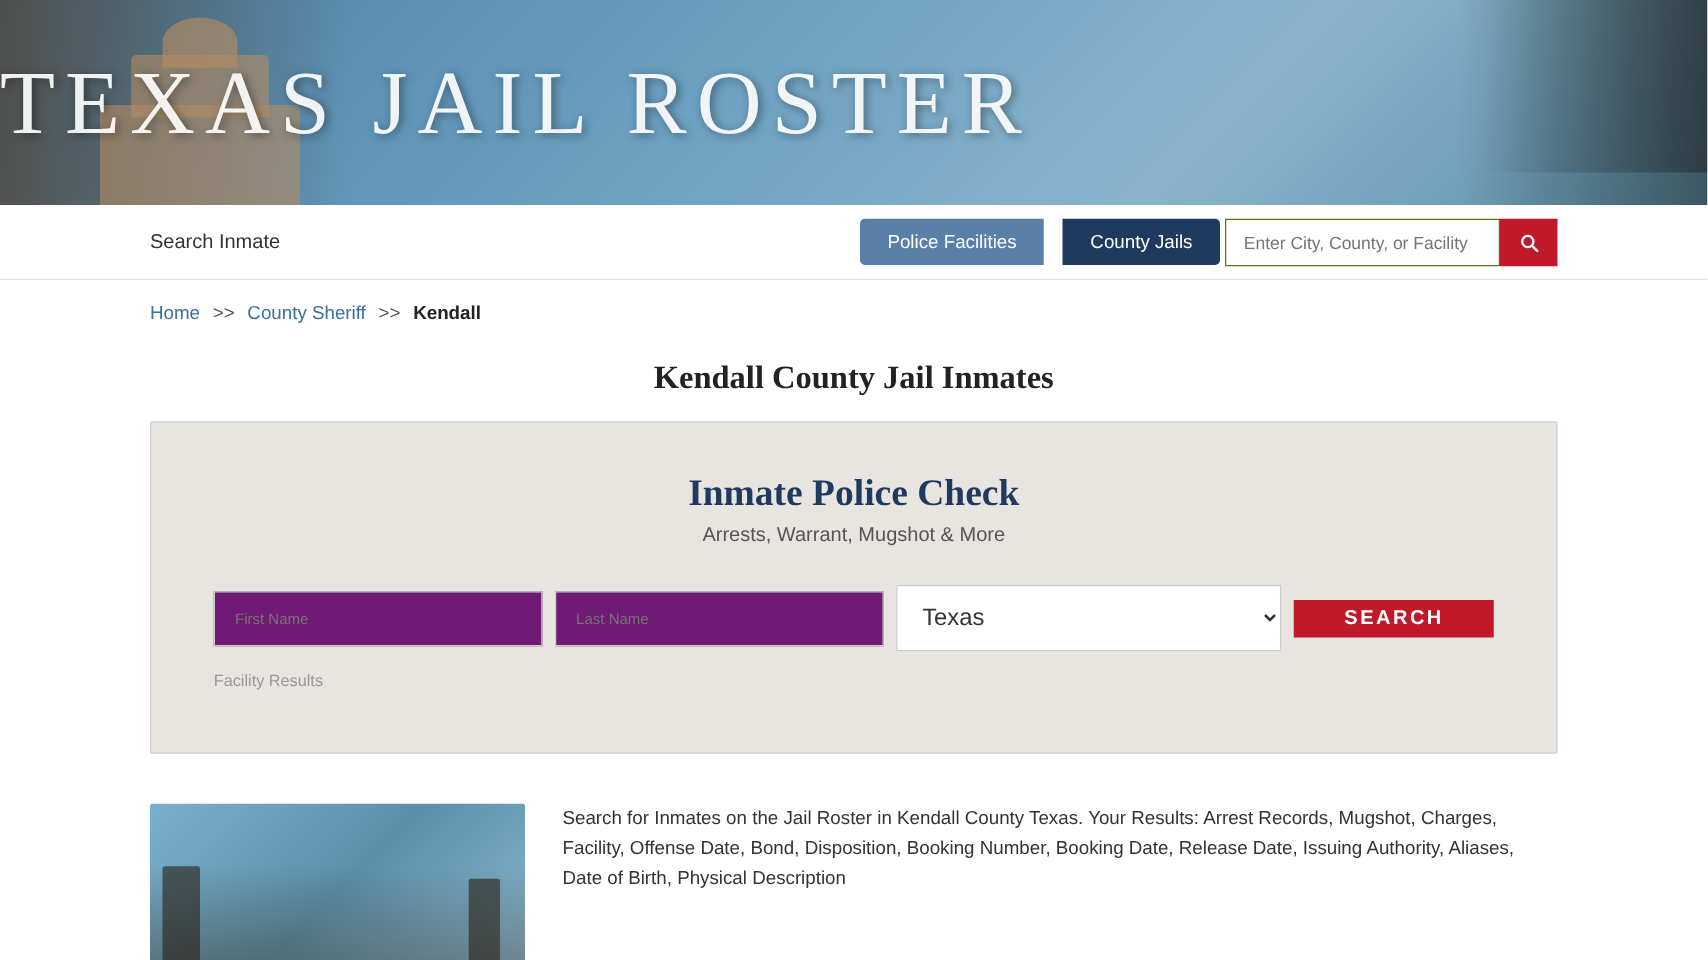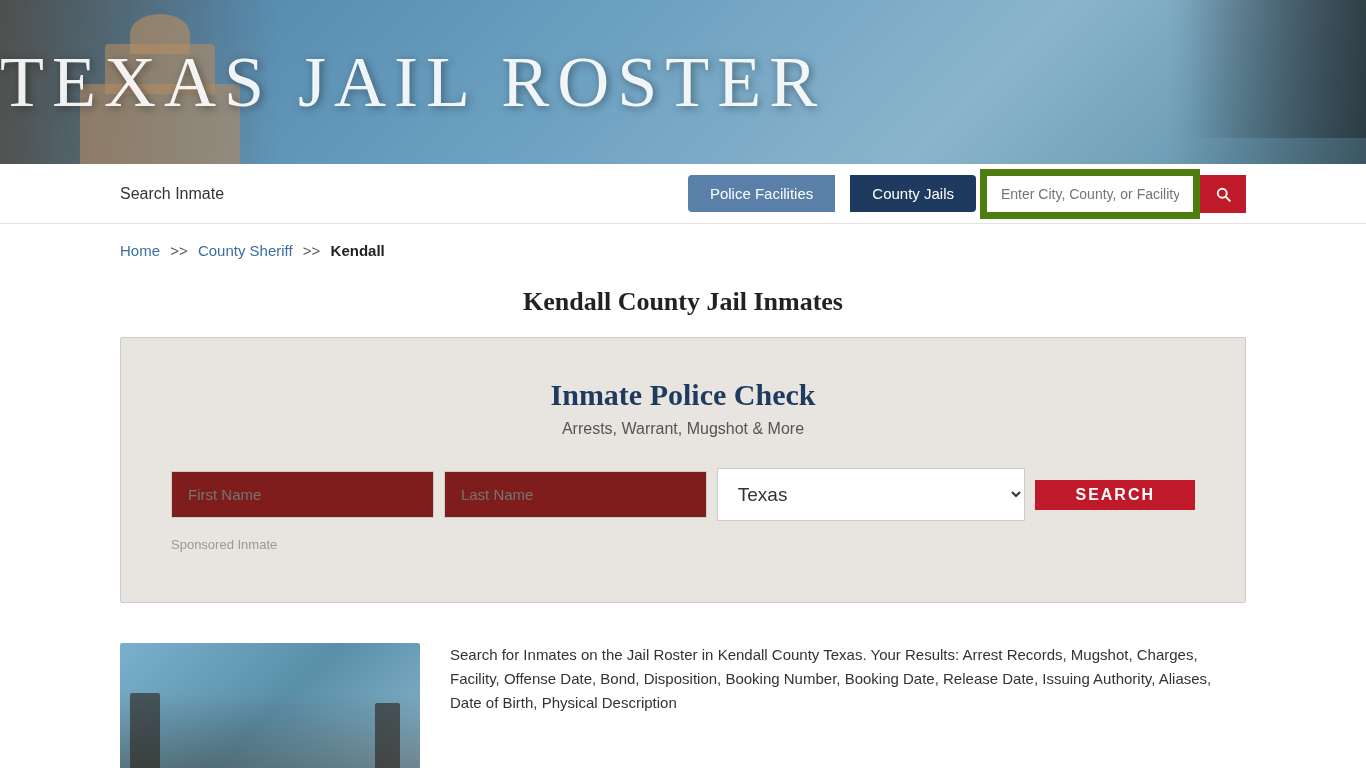--- a/index.html
+++ b/index.html
@@ -132,21 +132,21 @@
     }
     .search-bar-container {
       display: flex;
       align-items: center;
       margin-left: 4px;
     }
     .facility-search-input {
       padding: 10px 14px;
       font-size: 14px;
       font-family: Arial, sans-serif;
-      border: 7px solid #4d7c0f;
+      border: 1px solid #4d7c0f;
       width: 220px;
       outline: none;
       color: #000000;
     }
     .facility-search-btn {
       background: #c0192a;
       border: none;
       padding: 10px 14px;
       cursor: pointer;
       display: flex;
@@ -214,24 +214,24 @@
       margin-bottom: 30px;
     }
     .search-form-row {
       display: flex;
       gap: 10px;
       align-items: center;
     }
     .form-input {
       flex: 1;
       padding: 14px 16px;
-      font-size: 15px;
+      font-size: 12px;
       font-family: Arial, sans-serif;
       border: 1px solid #ccc;
-      background: #7f1d1d;
+      background: #701a75;
       outline: none;
       color: #999;
     }
     .state-select {
       flex: 1.2;
       padding: 14px 16px;
       font-size: 19px;
       font-family: Arial, sans-serif;
       border: 1px solid #ccc;
       background: #fff;
@@ -355,21 +355,21 @@
 <div class="record-check-box">
   <div class="record-check-title">Inmate Police Check</div>
   <div class="record-check-subtitle">Arrests, Warrant, Mugshot &amp; More</div>
   <div class="search-form-row">
     <input class="form-input" type="text" placeholder="First Name" style="">
     <input class="form-input" type="text" placeholder="Last Name" style="">
     <select class="state-select" id="state-select">
     <option value="Alabama">Alabama</option><option value="Alaska">Alaska</option><option value="Arizona">Arizona</option><option value="Arkansas">Arkansas</option><option value="California">California</option><option value="Colorado">Colorado</option><option value="Connecticut">Connecticut</option><option value="Delaware">Delaware</option><option value="Florida">Florida</option><option value="Georgia">Georgia</option><option value="Hawaii">Hawaii</option><option value="Idaho">Idaho</option><option value="Illinois">Illinois</option><option value="Indiana">Indiana</option><option value="Iowa">Iowa</option><option value="Kansas">Kansas</option><option value="Kentucky">Kentucky</option><option value="Louisiana">Louisiana</option><option value="Maine">Maine</option><option value="Maryland">Maryland</option><option value="Massachusetts">Massachusetts</option><option value="Michigan">Michigan</option><option value="Minnesota">Minnesota</option><option value="Mississippi">Mississippi</option><option value="Missouri">Missouri</option><option value="Montana">Montana</option><option value="Nebraska">Nebraska</option><option value="Nevada">Nevada</option><option value="New Hampshire">New Hampshire</option><option value="New Jersey">New Jersey</option><option value="New Mexico">New Mexico</option><option value="New York">New York</option><option value="North Carolina">North Carolina</option><option value="North Dakota">North Dakota</option><option value="Ohio">Ohio</option><option value="Oklahoma">Oklahoma</option><option value="Oregon">Oregon</option><option value="Pennsylvania">Pennsylvania</option><option value="Rhode Island">Rhode Island</option><option value="South Carolina">South Carolina</option><option value="South Dakota">South Dakota</option><option value="Tennessee">Tennessee</option><option value="Texas" selected="">Texas</option><option value="Utah">Utah</option><option value="Vermont">Vermont</option><option value="Virginia">Virginia</option><option value="Washington">Washington</option><option value="West Virginia">West Virginia</option><option value="Wisconsin">Wisconsin</option><option value="Wyoming">Wyoming</option></select>
     <button class="search-btn-main">SEARCH</button>
   </div>
-  <div class="sponsored-results">Sponsored Inmate</div>
+  <div class="sponsored-results">Facility Results</div>
 </div>
 
 <div class="bottom-section">
   <div class="bottom-image">
     <div class="bottom-image-building"></div>
     <div class="bottom-image-tree-left"></div>
     <div class="bottom-image-tree-right"></div>
   </div>
   <p class="bottom-text">Search for Inmates on the Jail Roster in Kendall County Texas. Your Results: Arrest Records, Mugshot, Charges, Facility, Offense Date, Bond, Disposition, Booking Number, Booking Date, Release Date, Issuing Authority, Aliases, Date of Birth, Physical Description</p>
 </div>

